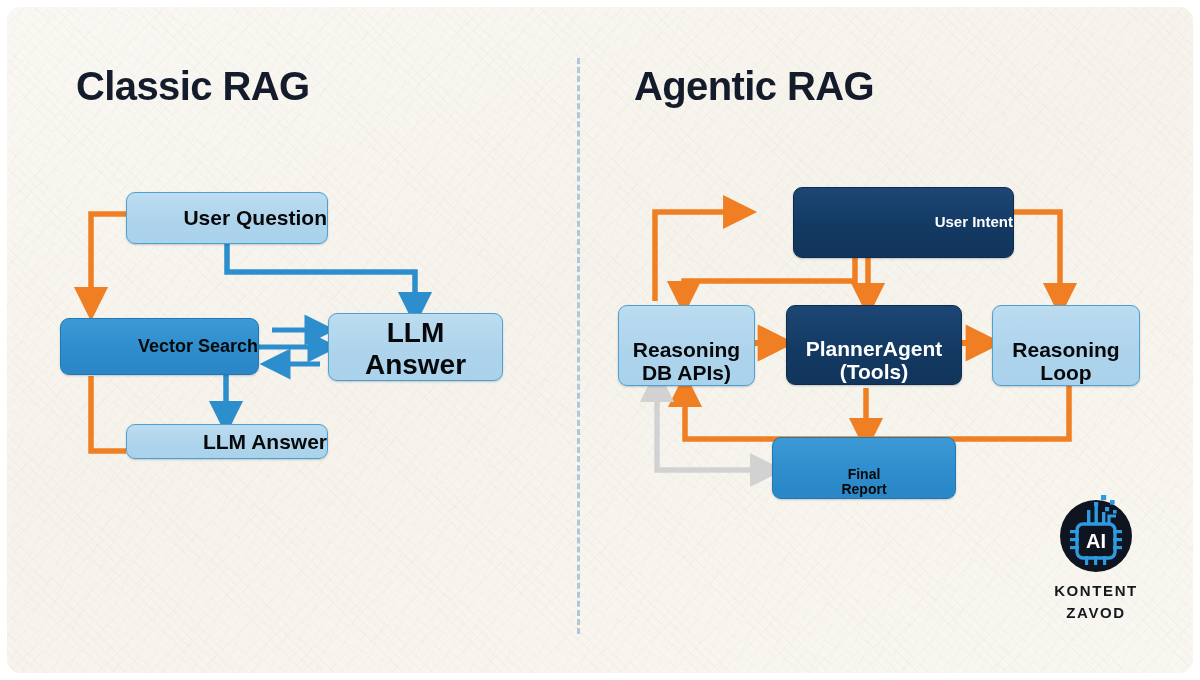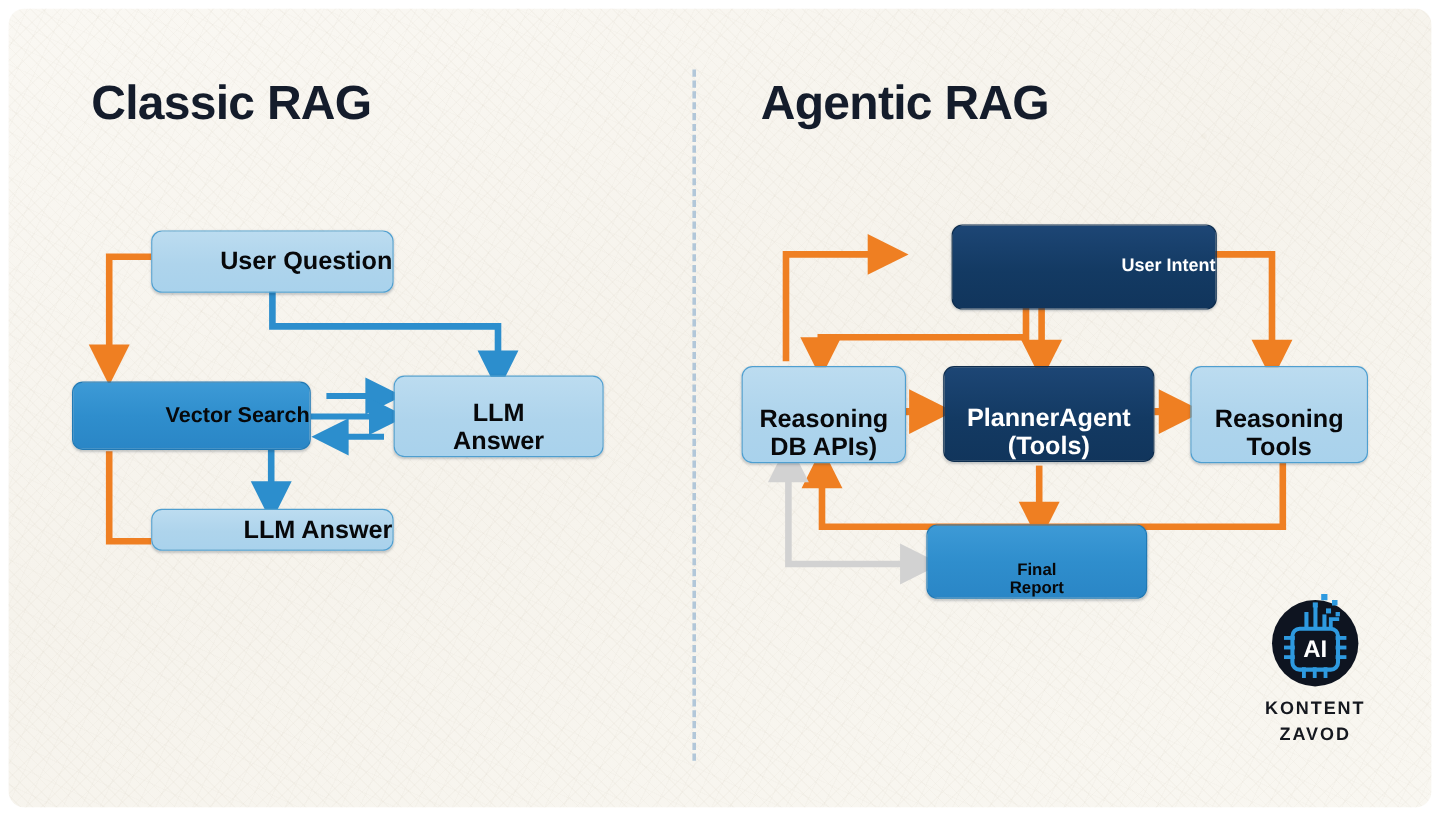--- a/index.html
+++ b/index.html
@@ -163,21 +163,21 @@
   </svg>
 
   <div class="node light" style="left:126px;top:192px;width:202px;height:52px;font-size:21px;">
     <span>User Question</span>
   </div>
 
   <div class="node mid" style="left:60px;top:318px;width:199px;height:57px;font-size:18px;">
     <span>Vector Search</span>
   </div>
 
-  <div class="node light" style="left:328px;top:313px;width:175px;height:68px;font-size:21px;flex-direction:column;">
+  <div class="node light" style="left:328px;top:313px;width:175px;height:68px;font-size:28px;flex-direction:column;">
     <span>LLM</span>
     <span>Answer</span>
   </div>
 
   <div class="node light" style="left:126px;top:424px;width:202px;height:35px;font-size:21px;">
     <span>LLM Answer</span>
   </div>
 
   <div class="node dark" style="left:745px;top:187px;width:221px;height:71px;font-size:15px;margin-left:48px;">
     <span>User Intent</span>
@@ -188,21 +188,21 @@
     <span>DB APIs)</span>
   </div>
 
   <div class="node dark" style="left:786px;top:305px;width:176px;height:80px;font-size:21px;flex-direction:column;">
     <span>PlannerAgent</span>
     <span>(Tools)</span>
   </div>
 
   <div class="node light" style="left:992px;top:305px;width:148px;height:81px;font-size:21px;flex-direction:column;">
     <span>Reasoning</span>
-    <span>Tools</span>
+    <span>Loop</span>
   </div>
 
   <div class="node mid" style="left:772px;top:437px;width:184px;height:62px;font-size:14px;flex-direction:column;">
     <span>Final</span>
     <span>Report</span>
   </div>
 
   <div id="logo">
     <svg id="logo-mark" viewBox="0 0 80 80" xmlns="http://www.w3.org/2000/svg">
       <circle cx="40" cy="42" r="36" fill="#0e1420"></circle>

